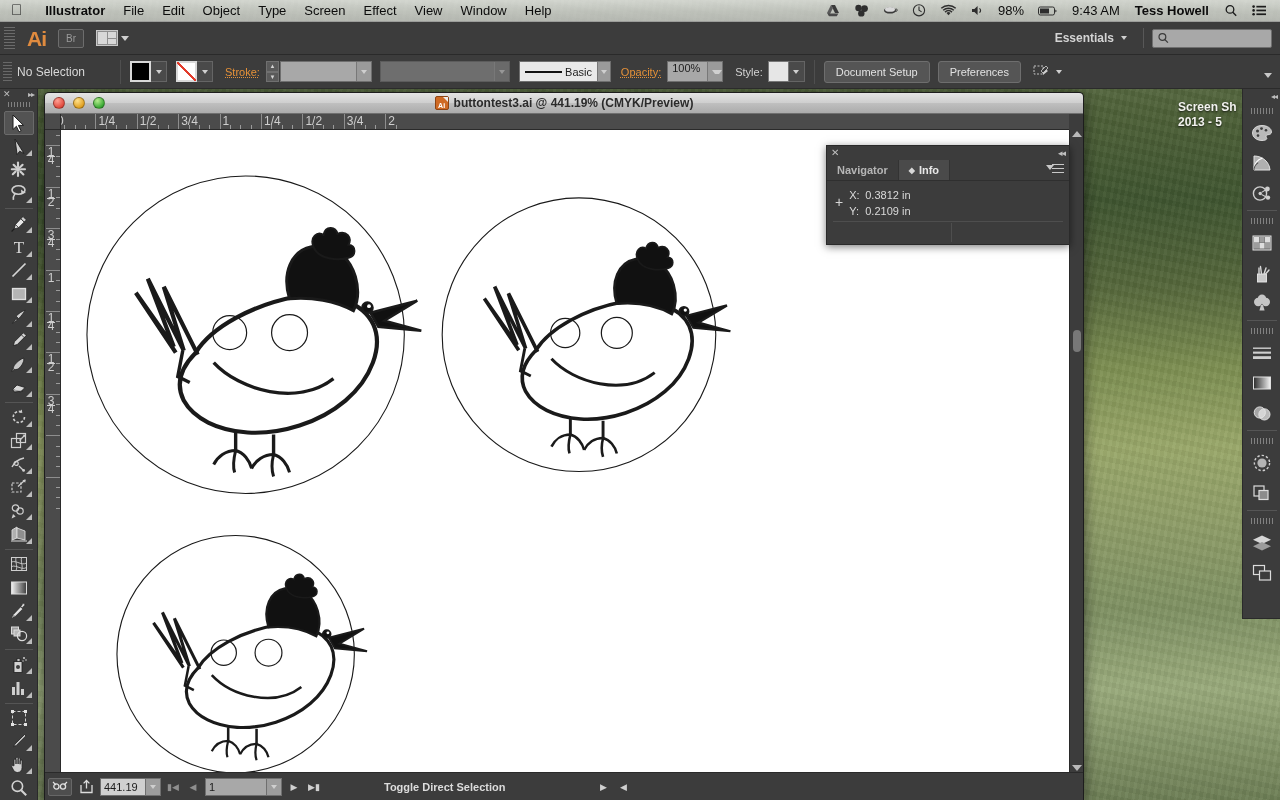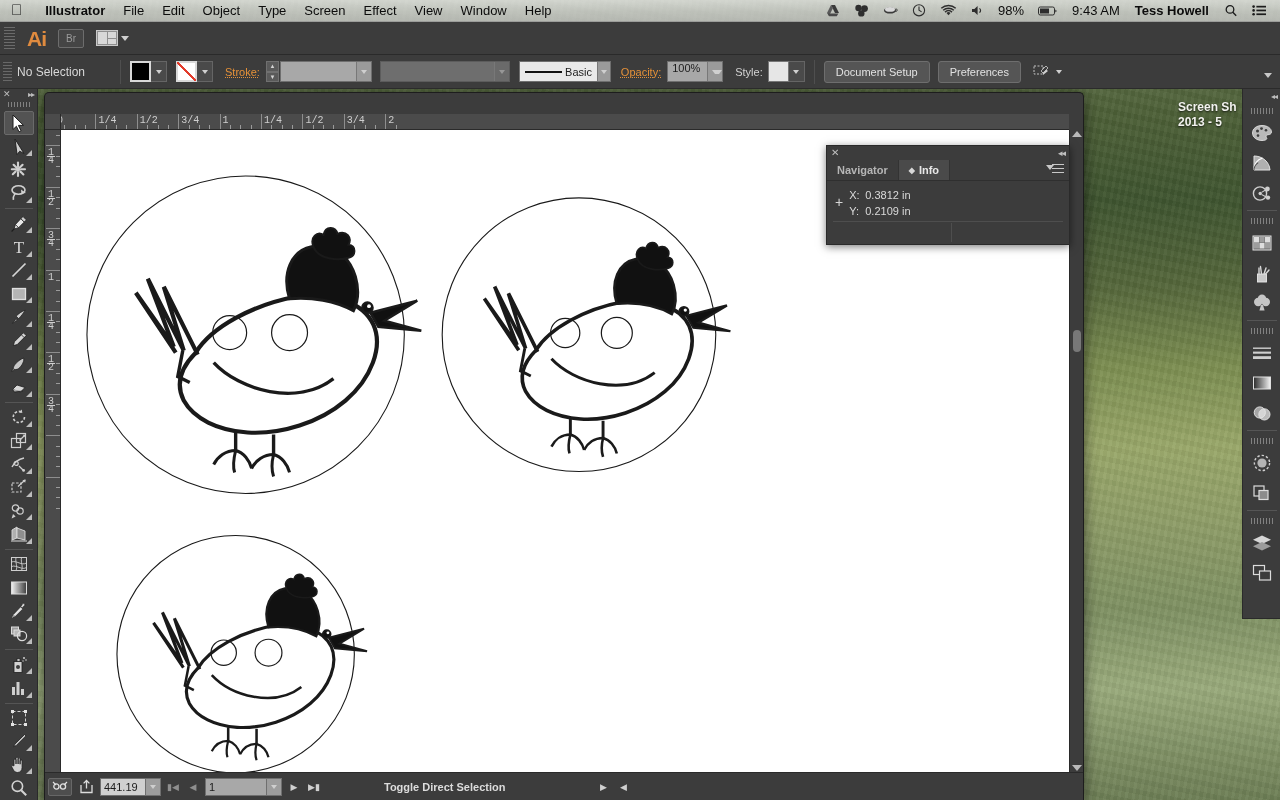--- a/index.html
+++ b/index.html
@@ -209,21 +209,21 @@
   }
   #hruler{
     position:absolute; left:16px; top:21px; height:16px; right:14px;
     background:#4b4b4b; border-bottom:1px solid #2a2a2a; overflow:hidden; z-index:5;
   }
   #vruler{
     position:absolute; left:0; top:37px; width:16px; bottom:28px;
     background:#4b4b4b; border-right:1px solid #2a2a2a; overflow:hidden; z-index:5;
   }
   .rtick{ position:absolute; background:#9b9b9b; }
-  .rlabel{ position:absolute; color:#cfcfcf; font-size:10px; line-height:8px; font-family:Liberation Mono, monospace; }
+  .rlabel{ position:absolute; color:#cfcfcf; font-size:12px; line-height:8px; font-family:Liberation Sans, sans-serif; }
   .rlabel.v{ width:8px; text-align:center; }
 
   #canvasarea{
     position:absolute; left:16px; top:37px; right:14px; bottom:28px;
     background:#ffffff; overflow:hidden;
   }
   .artboard{ position:absolute; left:0; top:0; width:100%; height:100%; }
 
   
   .sb{ position:absolute; background:#3c3c3c; }
@@ -377,20 +377,33 @@
   <div class="btn-br">Br</div>
   <div class="arrange-btn">
     <span class="arrange-ico">
         <i class="tall"></i>
         <i></i>
         <i></i>
       </span>
     <span class="caret"></span>
   </div>
 
+  <div class="right">
+    <div class="ws-btn">
+      <span>Essentials</span>
+      <span class="caret sm"></span>
+    </div>
+    <div class="ws-sep"></div>
+    <div class="search-box">
+      <svg class="svgi" width="13" height="13" viewBox="0 0 13 13">
+          <circle cx="5.4" cy="5" r="3.4" fill="none" stroke="#3a3a3a" stroke-width="1.2"></circle>
+          <path d="M7.9 7.6l3 3" stroke="#3a3a3a" stroke-width="1.3"></path>
+        </svg>
+    </div>
+  </div>
 </div>
 
 <div id="control">
   <div class="ctl-grip"></div>
   <div class="sel-label">No Selection</div>
   <div class="vsep"></div>
 
   <div class="swatch-wrap">
     <span class="swatch"></span>
     <span class="swatch-arrow">
@@ -841,20 +854,31 @@
   </div>
   <div class="dicon">
     <svg class="svgi" width="20" height="18" viewBox="0 0 20 18">
         <rect x="1.5" y="1.5" width="11" height="9" fill="none" stroke="#dcdcdc" stroke-width="1.2"></rect>
         <rect x="7.5" y="7" width="11" height="9" fill="#3c3c3c" stroke="#dcdcdc" stroke-width="1.2"></rect>
       </svg>
   </div>
 </div>
 
 <div id="docwin">
+  <div id="titlebar">
+    <div class="tl-lights">
+      <span class="lt r"></span>
+      <span class="lt y"></span>
+      <span class="lt g"></span>
+    </div>
+    <div class="tl-title">
+      <span class="ai-file-ico">Ai</span>
+      <span>buttontest3.ai @ 441.19% (CMYK/Preview)</span>
+    </div>
+  </div>
 
   <div class="ruler-corner"></div>
   <div id="hruler">
       <div class="rlabel" style="left: -4px; top: 3px;">0</div>
       <div class="rtick" style="left: 3.35px; width: 1px; bottom: 0px; height: 4px; background: rgb(155, 155, 155);"></div>
       <div class="rtick" style="left: 13.7px; width: 1px; bottom: 0px; height: 4px; background: rgb(155, 155, 155);"></div>
       <div class="rtick" style="left: 24.05px; width: 1px; bottom: 0px; height: 4px; background: rgb(155, 155, 155);"></div>
       <div class="rtick" style="left: 34.4px; width: 1px; bottom: 0px; height: 15px; background: rgb(142, 142, 142);"></div>
       <div class="rlabel" style="left: 37.4px; top: 3px;">1/4</div>
       <div class="rtick" style="left: 44.75px; width: 1px; bottom: 0px; height: 4px; background: rgb(155, 155, 155);"></div>

